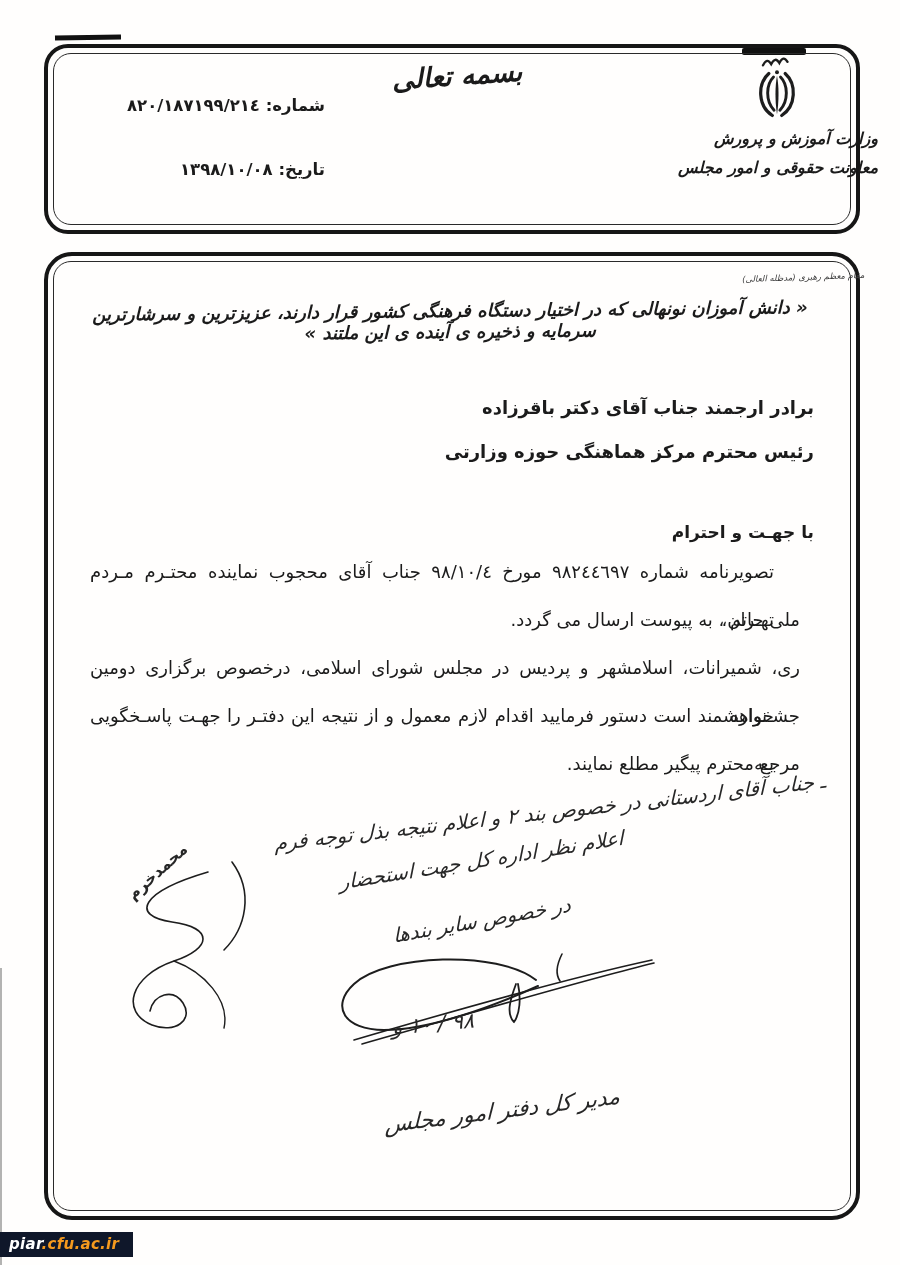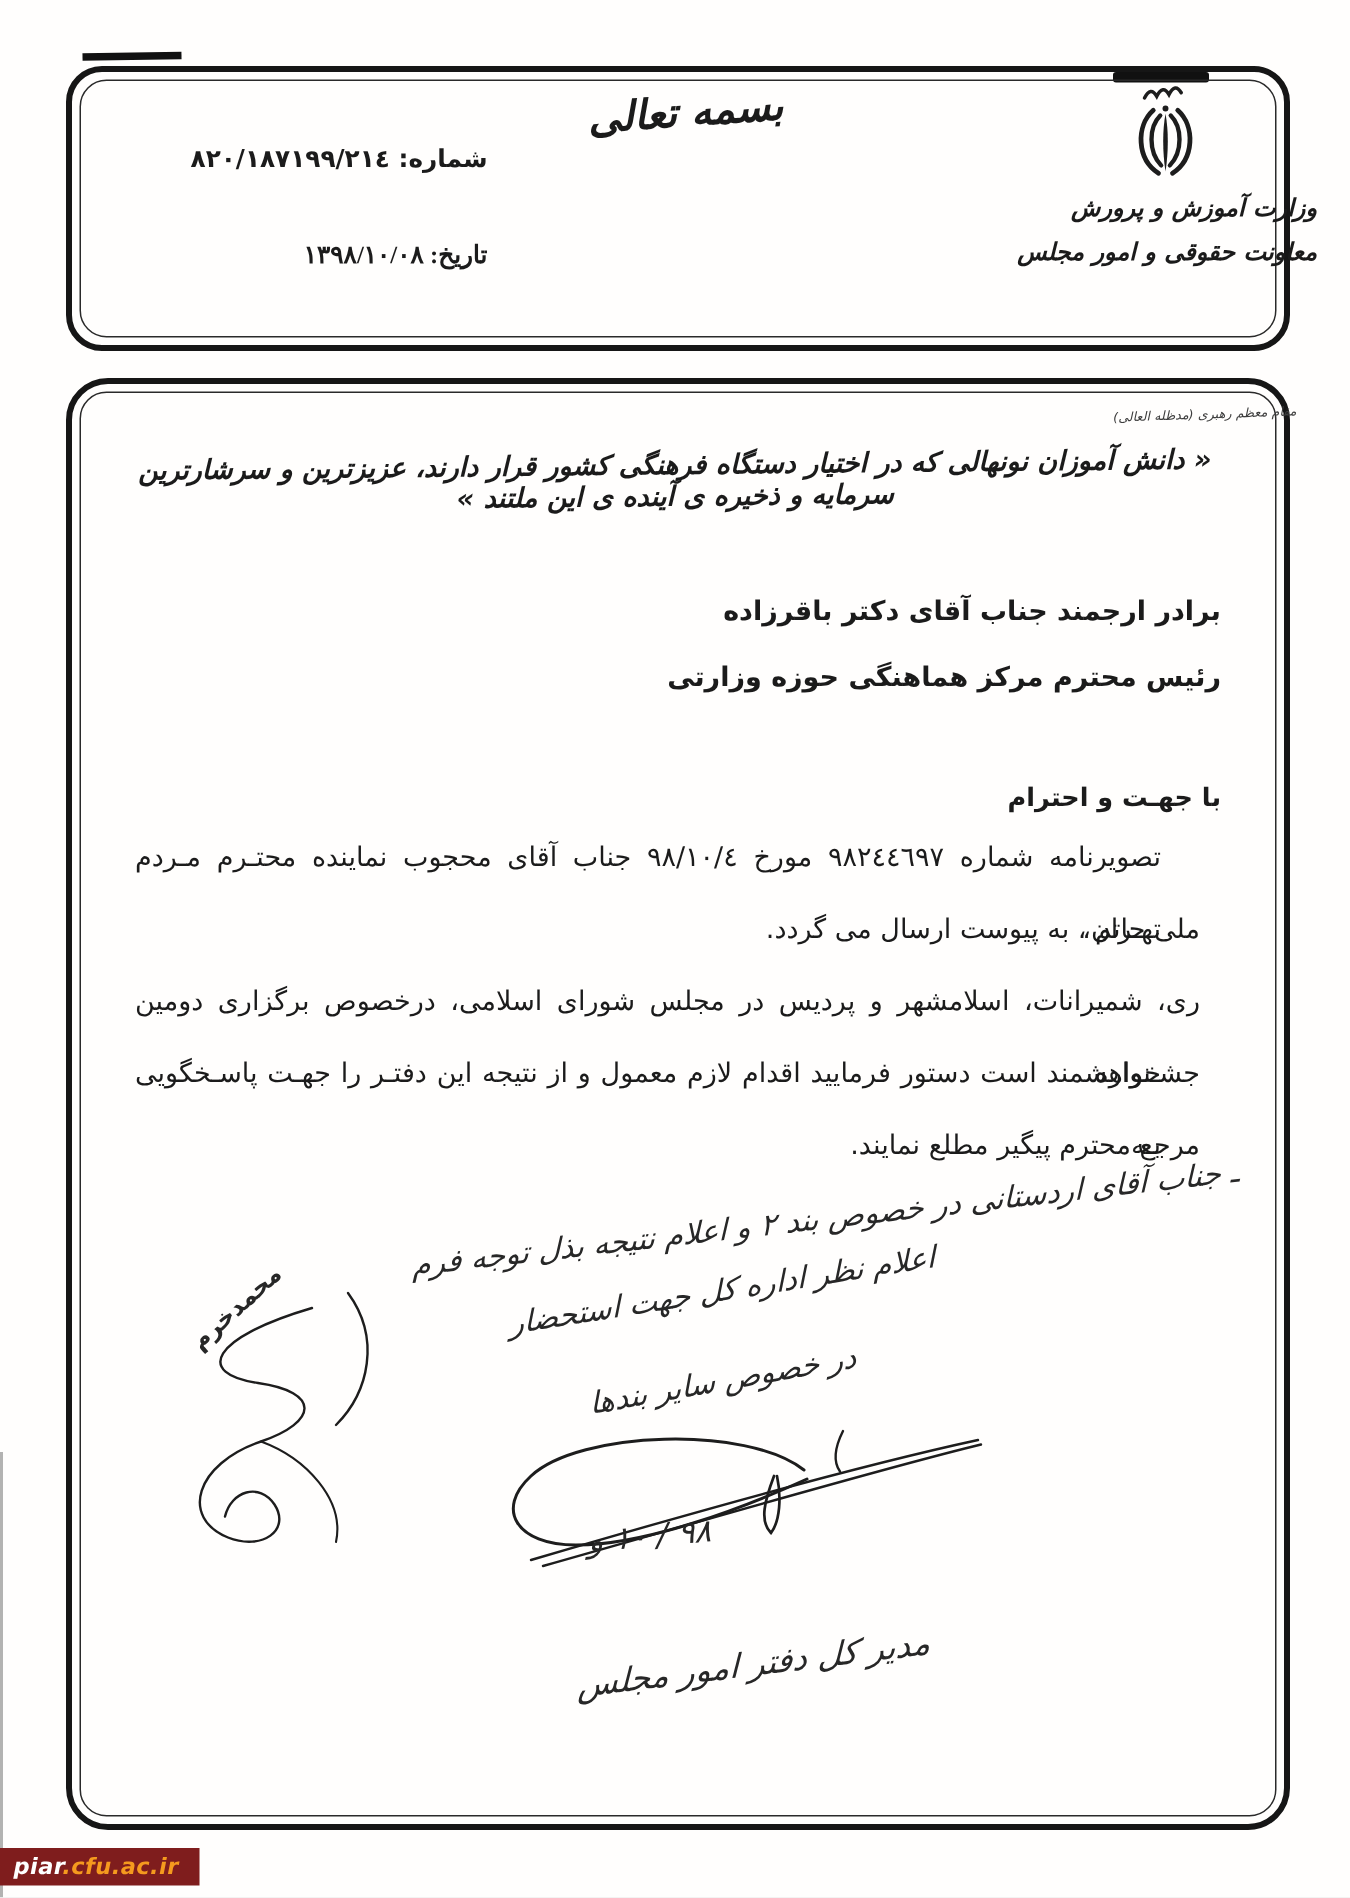--- a/index.html
+++ b/index.html
@@ -13,21 +13,21 @@
   .frame .inner{position:absolute;inset:5px;border:1.5px solid #2a2a2a;border-radius:18px;}
   .header-box{left:44px;top:44px;width:808px;height:182px;}
   .body-box{left:44px;top:252px;width:808px;height:960px;border-radius:28px;}
   
   .besmele{
     position:absolute;left:352px;top:60px;width:210px;text-align:center;
     font-size:27px;font-weight:bold;font-style:italic;transform:rotate(-4deg);
   }
   .numline{position:absolute;direction:rtl;font-size:16.5px;font-weight:600;letter-spacing:.3px;margin-left:24px;}
   .num-pos{right:575px;top:96px;}
-  .date-pos{right:575px;top:160px;font-family:Liberation Serif, serif;}
+  .date-pos{right:575px;top:160px;}
   .emblem{position:absolute;left:736px;top:56px;width:82px;height:70px;}
   .org{
     position:absolute;left:668px;top:124px;width:210px;direction:rtl;
     font-weight:bold;font-style:italic;font-size:16px;line-height:29px;
   }
   
   .attribution{
     position:absolute;right:36px;top:272px;font-size:8.5px;font-style:italic;color:#3d3d3d;
     transform:rotate(-2deg);direction:rtl;
   }
@@ -52,21 +52,21 @@
   .hand-date{left:392px;top:1012px;font-size:21px;transform:rotate(-5deg) skewX(-5deg);direction:ltr;}
   .office-note{left:384px;top:1098px;font-size:22px;transform:rotate(-7deg) skewX(-8deg);}
   .sig-squiggle{position:absolute;left:112px;top:860px;width:152px;height:182px;}
   .sig-main{position:absolute;left:326px;top:948px;width:352px;height:102px;}
   
   .artifact{position:absolute;background:#111;}
   .a1{left:55px;top:35px;width:66px;height:5px;transform:rotate(-1deg);}
   .a2{left:742px;top:48px;width:64px;height:7px;border-radius:2px;}
   .a3{left:0;top:968px;width:2px;height:297px;background:#8a8a8a;opacity:.65;}
   .watermark{
-    position:absolute;left:0;top:1232px;background:#7f1d1d;padding:3px 14px 4px 9px;
+    position:absolute;left:0;top:1232px;background:#0f172a;padding:3px 14px 4px 9px;
     font-size:15px;font-weight:bold;font-style:italic;letter-spacing:.3px;
   }
   .wm-prefix{color:#ffffff;}
   .wm-suffix{color:#f59a1e;}
   svg .ink{stroke:#1d1d1d;fill:none;stroke-linecap:round;}
 </style>
 </head>
 <body>
 
 <div class="page">

